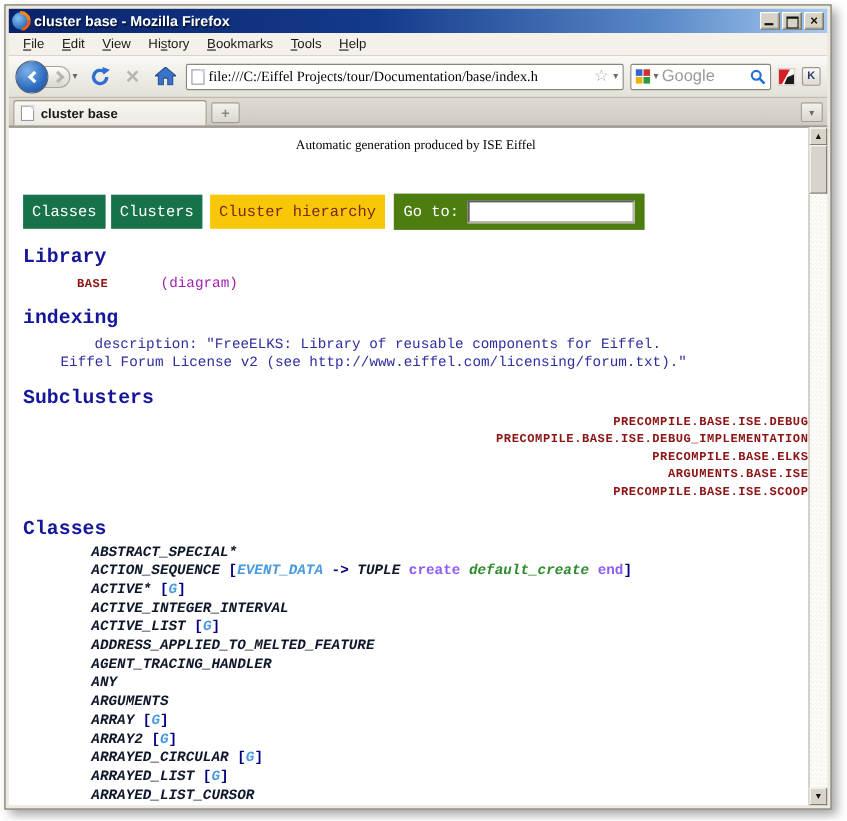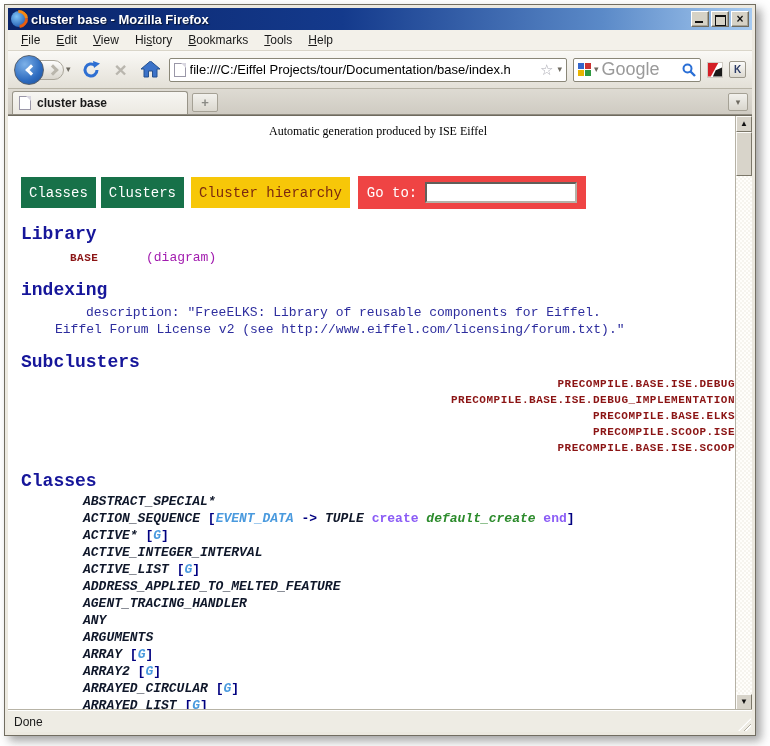--- a/index.html
+++ b/index.html
@@ -39,28 +39,28 @@
   .chev-left { border-color:#fff; transform:rotate(-135deg); margin-left:3px; }
   .chev-right { border-color:#b9b6ac; transform:rotate(45deg); margin-right:3px; }
   .caret { font-size:9px; color:#6e6a60; line-height:1; }
   .drop-caret { padding:2px 2px; }
   .tool-ico { width:24px; height:24px; display:flex; align-items:center; justify-content:center; }
   .stop-x { font-size:21px; font-weight:bold; color:#b9b6ae; line-height:1; }
 
   .urlbox { flex:1; height:24px; background:#fff; border:1px solid #8a8778; border-radius:2px; display:flex; align-items:center; padding:0 4px; gap:4px; min-width:0; }
   .doc-ico { width:12px; height:14px; background:#fff; border:1px solid #9a97a8; position:relative; flex:0 0 auto; }
   .doc-ico::after { content:""; position:absolute; right:-1px; top:-1px; border-style:solid; border-width:0 5px 5px 0; border-color:transparent #d8d6e0 transparent transparent; }
-  .url-input { flex:1; border:0; outline:0; font-size:13px; font-family:Liberation Sans, sans-serif; color:#000; min-width:0; background:transparent; }
+  .url-input { flex:1; border:0; outline:0; font-size:13px; font-family:Liberation Serif, serif; color:#000; min-width:0; background:transparent; }
   .star { font-size:15px; color:#a9a9b2; line-height:1; }
 
   .searchbox { width:128px; height:24px; background:#fff; border:1px solid #8a8778; border-radius:2px; display:flex; align-items:center; padding:0 4px; gap:3px; flex:0 0 auto; }
   .glogo { width:13px; height:13px; display:grid; grid-template-columns:6px 6px; grid-template-rows:6px 6px; gap:1px; flex:0 0 auto; }
   .glogo i { display:block; }
   .g-b{background:#3366cc;} .g-r{background:#cc3333;} .g-y{background:#e8b400;} .g-g{background:#2e9940;}
-  .search-input { flex:1; border:0; outline:0; font-size:18px; color:#9a9a9a; font-family:"Liberation Sans",sans-serif; min-width:0; background:transparent; }
+  .search-input { flex:1; border:0; outline:0; font-size:15px; color:#9a9a9a; font-family:"Liberation Sans",sans-serif; min-width:0; background:transparent; }
   .search-input::placeholder { color:#9a9a9a; opacity:1; }
 
   .kasp { width:16px; height:16px; background:#fff; border:1px solid #d0ccc4; position:relative; overflow:hidden; flex:0 0 auto; }
   .kasp::before { content:""; position:absolute; inset:0; background:#d41f26; clip-path:polygon(0 0,75% 0,20% 100%,0 100%); }
   .kasp::after { content:""; position:absolute; inset:0; background:#1a1a1a; clip-path:polygon(55% 55%,100% 35%,100% 100%,35% 100%); }
   .kbtn { width:17px; height:17px; background:linear-gradient(#fbfbfa,#dcd9d0); border:1px solid #9b978b; border-radius:2px; display:flex; align-items:center; justify-content:center; font-size:10px; font-weight:bold; color:#2a3a66; flex:0 0 auto; }
 
   
   .tabstrip { height:26px; background:linear-gradient(#dedbd3,#cfcbc2); border-bottom:1px solid #8f8b80; display:flex; align-items:flex-end; padding:3px 4px 0 4px; flex:0 0 auto; position:relative; }
   .tab { width:176px; height:23px; background:linear-gradient(#f7f6f2,#ece9e2); border:1px solid #989488; border-bottom:none; border-radius:3px 3px 0 0; display:flex; align-items:center; gap:6px; padding:0 6px; }
@@ -70,21 +70,21 @@
 
   
   .contentwrap { flex:1; display:flex; min-height:0; border-top:1px solid #6e6a5e; background:#fff; }
   .page { flex:1; overflow:hidden; padding:0 0 0 13px; font-family:"Liberation Mono","DejaVu Sans Mono",monospace; }
   .page-header { margin-top:8px; text-align:center; font-family:"Liberation Serif","DejaVu Serif",serif; font-size:12px; color:#000; }
 
   .btnrow { margin-top:37px; display:flex; align-items:center; gap:5px; font-size:14px; }
   .navbtn { height:31px; display:flex; align-items:center; padding:0 8px; font-family:"Liberation Mono",monospace; }
   .btn-green { background:#177149; color:#fff; }
   .btn-yellow { background:#f7c708; color:#7a2810; margin-left:2px; }
-  .gotobox { background:#ef4444; color:#fff; height:33px; display:flex; align-items:center; gap:8px; padding:0 9px; margin-left:3px; }
+  .gotobox { background:#4d7c0f; color:#fff; height:33px; display:flex; align-items:center; gap:8px; padding:0 9px; margin-left:3px; }
   .goto-input { width:152px; height:21px; border:2px inset #b5b2a8; background:#fff; outline:0; font-family:"Liberation Mono",monospace; font-size:13px; }
 
   .sec-head { margin-top:15px; font-size:18px; font-weight:bold; color:#16169a; }
   .lib-line { margin-top:6px; padding-left:49px; font-size:13px; }
   .lib-name { color:#8b1414; font-weight:bold; font-size:11px; letter-spacing:.5px; display:inline-block; width:76px; }
   .lib-note { color:#a21caf;text-align:center; }
   .desc1 { margin-top:5px; padding-left:65px; font-size:13px; color:#2d2d9e; }
   .desc2 { margin-top:2px; padding-left:34px; font-size:13px; color:#2d2d9e; }
   .sub-list { margin-top:4px; }
   .sub-item { padding-left:62px; font-size:11px; font-weight:bold; letter-spacing:.5px; color:#8b1414; line-height:16px;text-align:right; }
@@ -215,21 +215,21 @@
 
         <div class="sec-head">indexing</div>
         <div class="desc1">description: "FreeELKS: Library of reusable components for Eiffel.</div>
         <div class="desc2">Eiffel Forum License v2 (see http://www.eiffel.com/licensing/forum.txt)."</div>
 
         <div class="sec-head">Subclusters</div>
         <div class="sub-list" id="sub-list">
             <div class="sub-item">PRECOMPILE.BASE.ISE.DEBUG</div>
             <div class="sub-item">PRECOMPILE.BASE.ISE.DEBUG_IMPLEMENTATION</div>
             <div class="sub-item">PRECOMPILE.BASE.ELKS</div>
-            <div class="sub-item">PRECOMPILE.SCOOP.ISE</div>
+            <div class="sub-item">ARGUMENTS.BASE.ISE</div>
             <div class="sub-item">PRECOMPILE.BASE.ISE.SCOOP</div>
           </div>
 
         <div class="sec-head">Classes</div>
         <div class="class-list" id="class-list">
             <div class="class-item"><span class="sg-link">ABSTRACT_SPECIAL*</span></div>
             <div class="class-item"><span class="sg-link">ACTION_SEQUENCE</span><span class="sg-pl"> [</span><span class="sg-gen">EVENT_DATA</span><span class="sg-pl"> -&gt; </span><span class="sg-link">TUPLE</span><span class="sg-pl"> </span><span class="sg-kw">create</span><span class="sg-pl"> </span><span class="sg-ft">default_create</span><span class="sg-pl"> </span><span class="sg-kw">end</span><span class="sg-pl">]</span></div>
             <div class="class-item"><span class="sg-link">ACTIVE*</span><span class="sg-pl"> [</span><span class="sg-gen">G</span><span class="sg-pl">]</span></div>
             <div class="class-item"><span class="sg-link">ACTIVE_INTEGER_INTERVAL</span></div>
             <div class="class-item"><span class="sg-link">ACTIVE_LIST</span><span class="sg-pl"> [</span><span class="sg-gen">G</span><span class="sg-pl">]</span></div>
@@ -246,19 +246,15 @@
       </div>
 
       <div class="vscroll">
         <span class="sbtn">▲</span>
         <span class="sthumb"></span>
         <span class="strack"></span>
         <span class="sbtn">▼</span>
       </div>
     </div>
 
-    <div class="statusbar">
-      <span class="status-text">Done</span>
-      <span class="grip"></span>
-    </div>
 
   </div>
 </div>
 
 </body></html>

